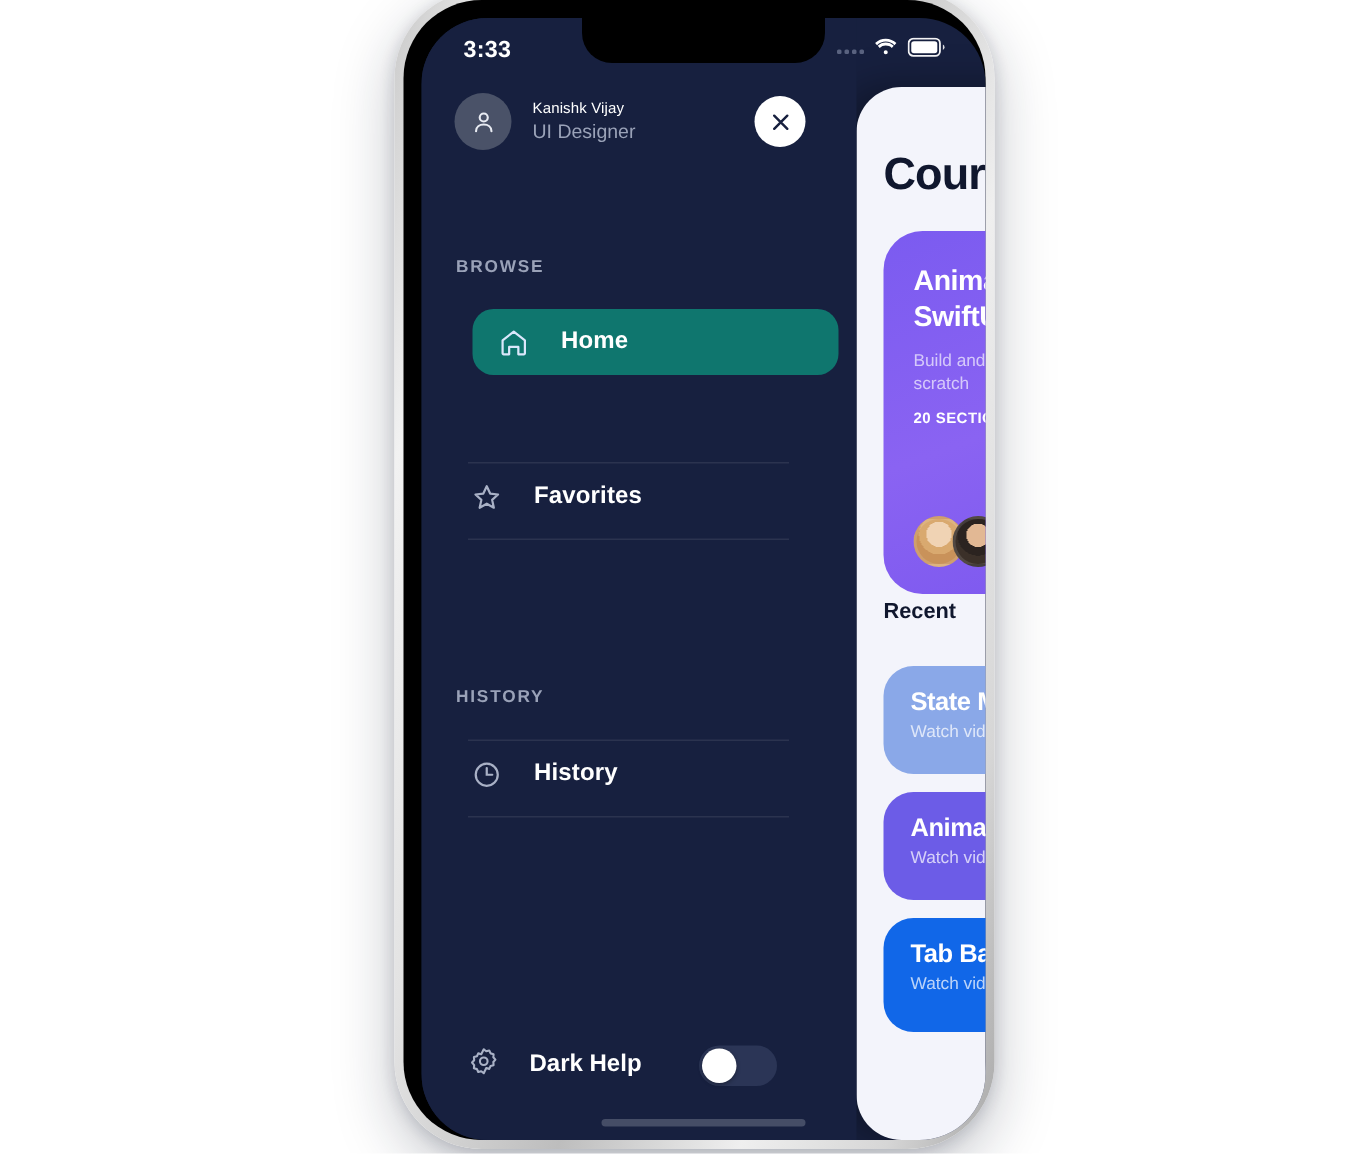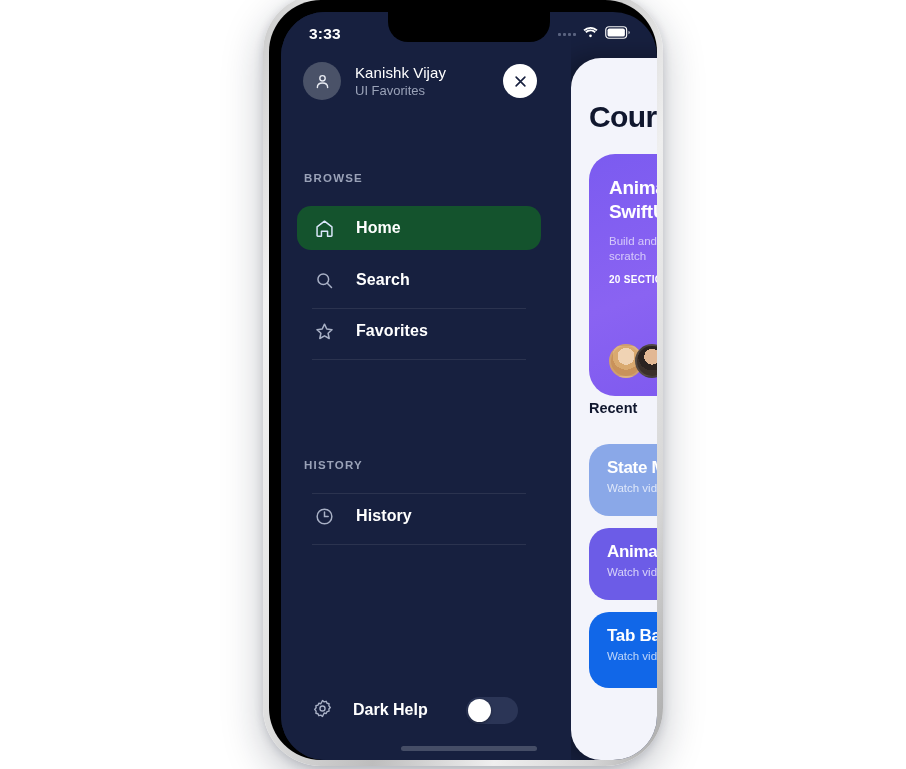--- a/index.html
+++ b/index.html
@@ -228,21 +228,21 @@
     border-radius: 50%;
     background: #4a5268;
     display: flex;
     align-items: center;
     justify-content: center;
     flex: 0 0 auto;
   }
   #profile-text { margin-left: 14px; }
   #profile-name {
     color: #ffffff;
-    font-size: 15px;
+    font-size: 10px;
     font-weight: normal;
     letter-spacing: .1px;
   }
   #profile-role {
     margin-top: 2px;
     color: #9aa2b8;
     font-size: 13px;
   }
   #close-button {
     position: absolute;
@@ -288,21 +288,21 @@
     align-items: center;
     justify-content: center;
   }
   .menu-item .mi-label {
     margin-left: 20px;
     color: #ffffff;
     font-size: 16px;
     font-weight: bold;
     letter-spacing: .1px;
   }
-  .menu-item.active { background: #14532d; }
+  .menu-item.active { background: #0f766e; margin-left: 18px; }
 
   .divider {
     position: absolute;
     left: 31px;
     width: 214px;
     height: 1px;
     background: rgba(255,255,255,0.085);
   }
 
   
@@ -416,49 +416,40 @@
 
           <div id="profile-row">
             <div id="avatar">
               <svg width="19" height="19" viewBox="0 0 24 24" fill="none" stroke="#e8ebf2" stroke-width="1.8" stroke-linecap="round" stroke-linejoin="round">
                 <circle cx="12" cy="8" r="3.4"></circle>
                 <path d="M5.5 19.5c0-3.6 2.9-5.6 6.5-5.6s6.5 2 6.5 5.6"></path>
               </svg>
             </div>
             <div id="profile-text">
               <div id="profile-name">Kanishk Vijay</div>
-              <div id="profile-role">UI Favorites</div>
+              <div id="profile-role">UI Designer</div>
             </div>
             <div id="close-button">
               <svg width="15" height="15" viewBox="0 0 24 24" fill="none" stroke="#17203f" stroke-width="2.6" stroke-linecap="round">
                 <path d="M5 5 L19 19 M19 5 L5 19"></path>
               </svg>
             </div>
           </div>
 
           <div class="section-label" id="label-browse">BROWSE</div>
 
           <div class="menu-item active" id="item-home">
             <span class="mi-icon">
               <svg width="21" height="21" viewBox="0 0 24 24" fill="none" stroke="#dbe7fb" stroke-width="1.7" stroke-linecap="round" stroke-linejoin="round">
                 <path d="M3.5 10.2 12 3.6l8.5 6.6V20a.8.8 0 0 1-.8.8h-4.2v-5.6H8.5v5.6H4.3A.8.8 0 0 1 3.5 20z"></path>
               </svg>
             </span>
             <span class="mi-label">Home</span>
           </div>
 
-          <div class="menu-item" id="item-search">
-            <span class="mi-icon">
-              <svg width="21" height="21" viewBox="0 0 24 24" fill="none" stroke="#a9b1c6" stroke-width="1.7" stroke-linecap="round">
-                <circle cx="10.6" cy="10.6" r="6.1"></circle>
-                <path d="M15.2 15.2 20 20"></path>
-              </svg>
-            </span>
-            <span class="mi-label">Search</span>
-          </div>
 
           <div class="divider" id="div-1"></div>
 
           <div class="menu-item" id="item-favorites">
             <span class="mi-icon">
               <svg width="21" height="21" viewBox="0 0 24 24" fill="none" stroke="#a9b1c6" stroke-width="1.7" stroke-linejoin="round">
                 <path d="M12 3.6l2.6 5.6 6 .7-4.5 4.1 1.3 6-5.4-3.1-5.4 3.1 1.3-6L3.4 9.9l6-.7z"></path>
               </svg>
             </span>
             <span class="mi-label">Favorites</span>

